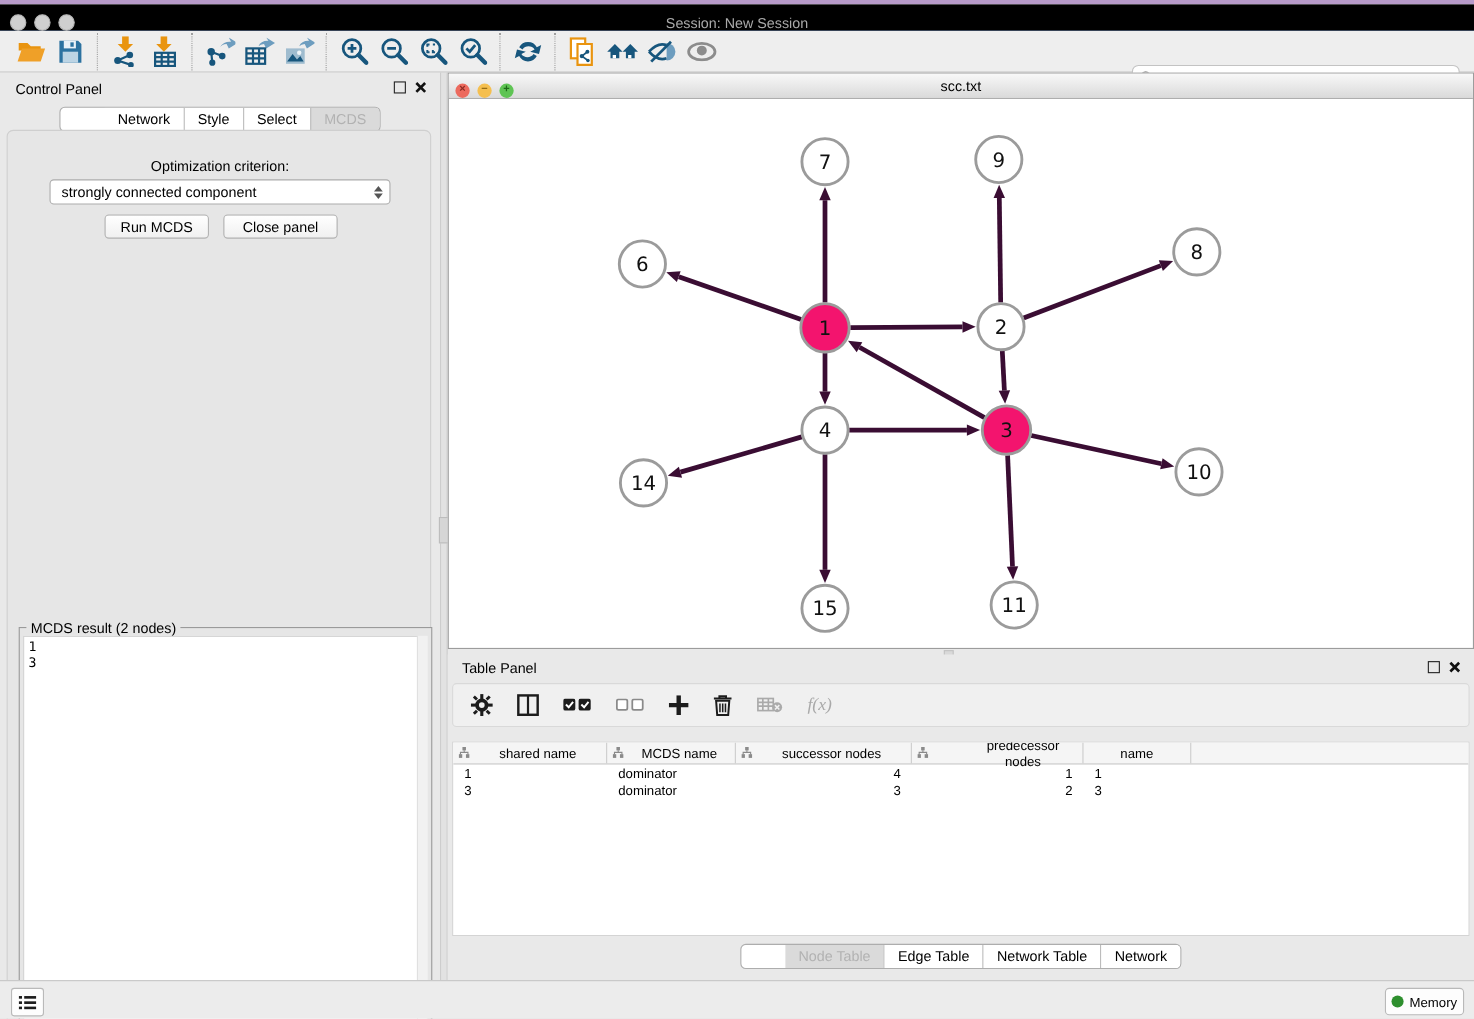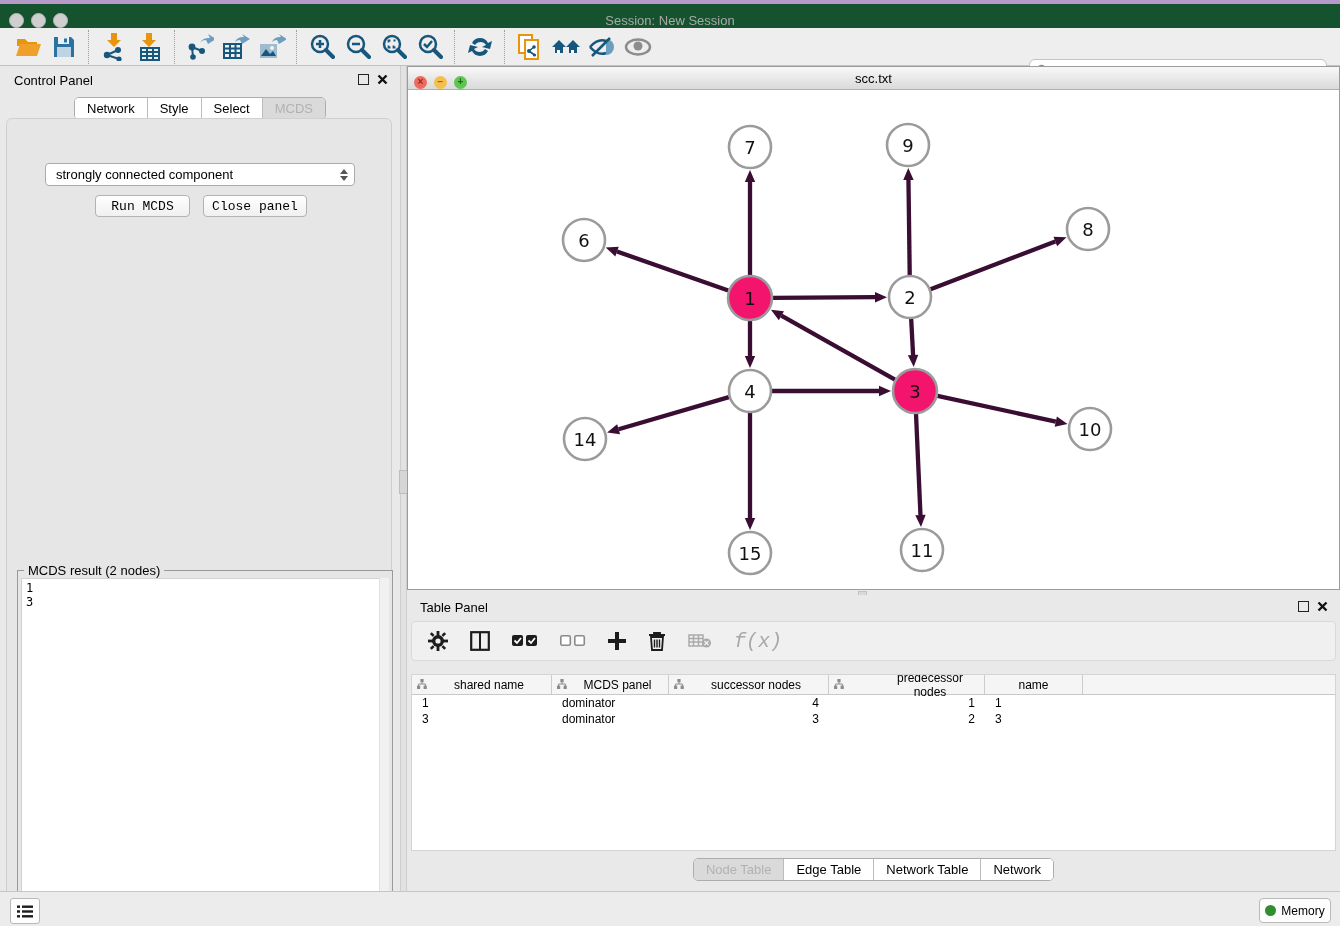--- a/index.html
+++ b/index.html
@@ -2,21 +2,21 @@
 <html><head>
 <meta charset="utf-8">
 <style>
   html,body{margin:0;padding:0;}
   body{width:1340px;height:926px;position:relative;overflow:hidden;
        font-family:"Liberation Sans",sans-serif;background:#e9e9e9;color:#000;}
   .abs{position:absolute;}
 
   
   #desktop-strip{left:0;top:0;width:1340px;height:4px;background:#b79ac9;}
-  #titlebar{left:0;top:4px;width:1340px;height:24px;background:#14532d;border-bottom:5px solid #3b82f6;}
+  #titlebar{left:0;top:4px;width:1340px;height:24px;background:#000000;border-bottom:5px solid #3b82f6;}
   .mac-dot{width:13px;height:13px;border-radius:50%;background:#cfcfcf;border:1px solid #b9b9b9;display:inline-block;margin-right:7px;}
   #mac-dots{left:9px;top:9px;}
   #app-title{left:0;top:9px;width:1340px;text-align:center;color:#a9a9a9;font-size:13px;}
 
   
   #toolbar{left:0;top:28px;width:1340px;height:38px;background:#eeeeee;border-bottom:1px solid #c2c2c2;
            display:flex;align-items:center;padding-left:10px;box-sizing:border-box;}
   .tb{display:flex;align-items:center;justify-content:center;width:36px;height:32px;cursor:pointer;}
   .tbsep{width:1px;height:34px;margin:0 6px;border-left:1px dotted #9f9f9f;}
   #search-box{right:13px;top:31px;width:290px;height:21px;background:#fff;border:1px solid #c3c3c3;border-radius:6px;
@@ -25,36 +25,36 @@
 
   
   #control-panel{left:0;top:66px;width:400px;height:825px;background:#e9e9e9;}
   .panel-title{font-size:13px;color:#000;}
   #cp-title{left:14px;top:7px;}
   .win-btns{position:absolute;display:flex;gap:8px;align-items:center;}
   #cp-btns{right:12px;top:8px;}
   .float-box{width:9px;height:9px;border:1.5px solid #222;display:inline-block;cursor:pointer;}
   .close-x{cursor:pointer;line-height:0;}
 
-  .seg-group{display:flex;border:1px solid #adadad;border-radius:5px;overflow:hidden;background:#fff;}
+  .seg-group{display:flex;border:1px solid #adadad;border-radius:5px;overflow:hidden;background:#fff;padding-left:40px;}
   .seg-tab{font-size:13px;padding:3px 12px;background:#fff;color:#000;border-left:1px solid #bcbcbc;cursor:pointer;white-space:nowrap;}
   .seg-tab:first-child{border-left:none;}
   .seg-tab.active{background:#dadada;color:#b2b2b2;}
   #cp-tabs{left:50%;transform:translateX(-50%);top:31px;}
 
   #cp-content{left:6px;top:52px;width:386px;height:826px;background:#e6e6e6;border:1px solid #cfcfcf;border-radius:6px;box-sizing:border-box;}
   #opt-label{left:0;top:24px;width:386px;text-align:center;font-size:13px;}
   #criterion-select{left:38px;top:44px;width:310px;height:23px;background:#fff;border:1px solid #ababab;border-radius:4px;
                     display:flex;align-items:center;justify-content:space-between;padding:0 6px 0 10px;box-sizing:border-box;cursor:pointer;}
   #criterion-select .val{font-size:13px;}
   .stepper{display:flex;flex-direction:column;gap:2px;align-items:center;}
   .tri-up{width:0;height:0;border-left:4px solid transparent;border-right:4px solid transparent;border-bottom:5px solid #555;}
   .tri-dn{width:0;height:0;border-left:4px solid transparent;border-right:4px solid transparent;border-top:5px solid #555;}
   .push-btn{position:absolute;height:22px;background:linear-gradient(#ffffff,#f0f0f0);border:1px solid #b3b3b3;border-radius:4px;
-            font-size:13px;font-family:Liberation Mono, monospace;display:flex;align-items:center;justify-content:center;cursor:pointer;}
+            font-size:13px;font-family:Liberation Sans, sans-serif;display:flex;align-items:center;justify-content:center;cursor:pointer;}
   #run-btn{left:88px;top:76px;width:95px;}
   #closepanel-btn{left:196px;top:76px;width:104px;}
 
   #mcds-group{left:10px;top:435px;width:374px;height:370px;border:1px solid #9a9a9a;background:#e6e6e6;margin-top:16px;}
   #mcds-legend{position:absolute;top:-8px;left:6px;background:#e6e6e6;padding:0 4px;font-size:13px;}
   #mcds-textarea{position:absolute;left:3px;top:7px;right:3px;bottom:3px;background:#fff;border:1px solid #d2d2d2;
                  font-family:"DejaVu Sans Mono",monospace;font-size:12px;white-space:pre;padding:2px 4px;overflow:hidden;}
   #mcds-scroll{position:absolute;right:3px;top:7px;width:9px;bottom:3px;background:#f1f1f1;border-left:1px solid #e0e0e0;}
 
   
@@ -71,21 +71,21 @@
   #graph-svg{position:absolute;left:0;top:22px;}
   #frame-grip{left:858px;top:591px;width:7px;height:5px;background:#d9d9d9;border:1px solid #c2c2c2;}
 
   
   #table-panel{left:407px;top:595px;width:933px;height:296px;background:#e9e9e9;}
   #tp-title{left:13px;top:5px;}
   #tp-btns{right:12px;top:6px;}
   #tp-toolbar{left:4px;top:26px;width:925px;height:40px;background:#f0f0f0;border:1px solid #d9d9d9;border-radius:4px;
               box-sizing:border-box;display:flex;align-items:center;padding-left:16px;gap:22px;}
   .ti{display:flex;align-items:center;justify-content:center;cursor:pointer;}
-  .fx-text{font-family:Liberation Mono, monospace;font-style:italic;font-size:20px;color:#a9a9a9;}
+  .fx-text{font-family:Liberation Serif, serif;font-style:italic;font-size:16px;color:#a9a9a9;}
 
   #tp-table{left:4px;top:79px;width:925px;height:177px;background:#fff;border:1px solid #d4d4d4;box-sizing:border-box;overflow:hidden;}
   #tp-header{display:flex;height:19px;border-bottom:1px solid #c9c9c9;background:#f5f5f5;}
   .th{display:flex;align-items:center;border-right:1px solid #cccccc;box-sizing:border-box;height:19px;font-size:12px;}
   .th .icon{margin-left:5px;}
   .th .lbl{flex:1;text-align:center;padding:0 4px;}
   .tr{display:flex;height:16px;align-items:center;font-size:12px;cursor:default;}
   .td{box-sizing:border-box;padding:0 10px;white-space:nowrap;overflow:hidden;}
   .td.left{text-align:left;} .td.right{text-align:right;}
 
@@ -257,20 +257,21 @@
         </svg></span>
   </div>
   <div id="cp-tabs" class="abs seg-group">
       <div class="seg-tab">Network</div>
       <div class="seg-tab">Style</div>
       <div class="seg-tab">Select</div>
       <div class="seg-tab active">MCDS</div>
     </div>
 
   <div id="cp-content" class="abs">
+    <div id="opt-label" class="abs">Optimization criterion:</div>
     <div id="criterion-select" class="abs">
       <span class="val">strongly connected component</span>
       <span class="stepper">
           <span class="tri-up"></span>
           <span class="tri-dn"></span>
         </span>
     </div>
     <button id="run-btn" class="push-btn">Run MCDS</button>
     <button id="closepanel-btn" class="push-btn">Close panel</button>
 
@@ -454,21 +455,21 @@
         </div>
         <div class="th" style="width: 117px;">
           <span class="icon"><svg width="10" height="10" viewBox="0 0 10 10">
               <g fill="#8a8a8a">
                 <rect x="3.4" y="0" width="3.2" height="3.2"></rect>
                 <rect x="0" y="6.6" width="3.2" height="3.4"></rect>
                 <rect x="6.6" y="6.6" width="3.2" height="3.4"></rect>
               </g>
               <path d="M5 3 v2 M1.6 6.8 V5 h6.8 v1.8" stroke="#8a8a8a" stroke-width="1" fill="none"></path>
             </svg></span>
-          <span class="lbl">MCDS panel</span>
+          <span class="lbl">MCDS name</span>
         </div>
         <div class="th" style="width: 160px;">
           <span class="icon"><svg width="10" height="10" viewBox="0 0 10 10">
               <g fill="#8a8a8a">
                 <rect x="3.4" y="0" width="3.2" height="3.2"></rect>
                 <rect x="0" y="6.6" width="3.2" height="3.4"></rect>
                 <rect x="6.6" y="6.6" width="3.2" height="3.4"></rect>
               </g>
               <path d="M5 3 v2 M1.6 6.8 V5 h6.8 v1.8" stroke="#8a8a8a" stroke-width="1" fill="none"></path>
             </svg></span>

